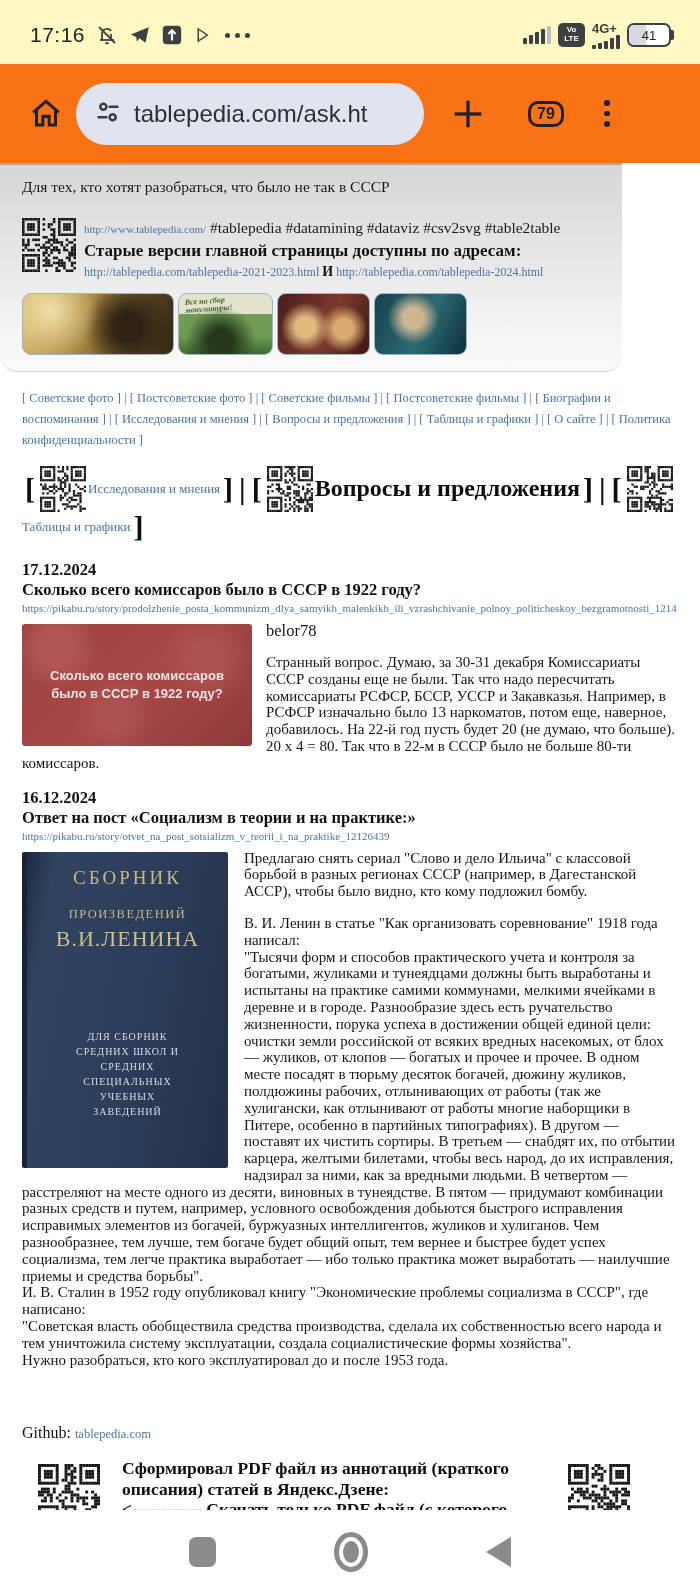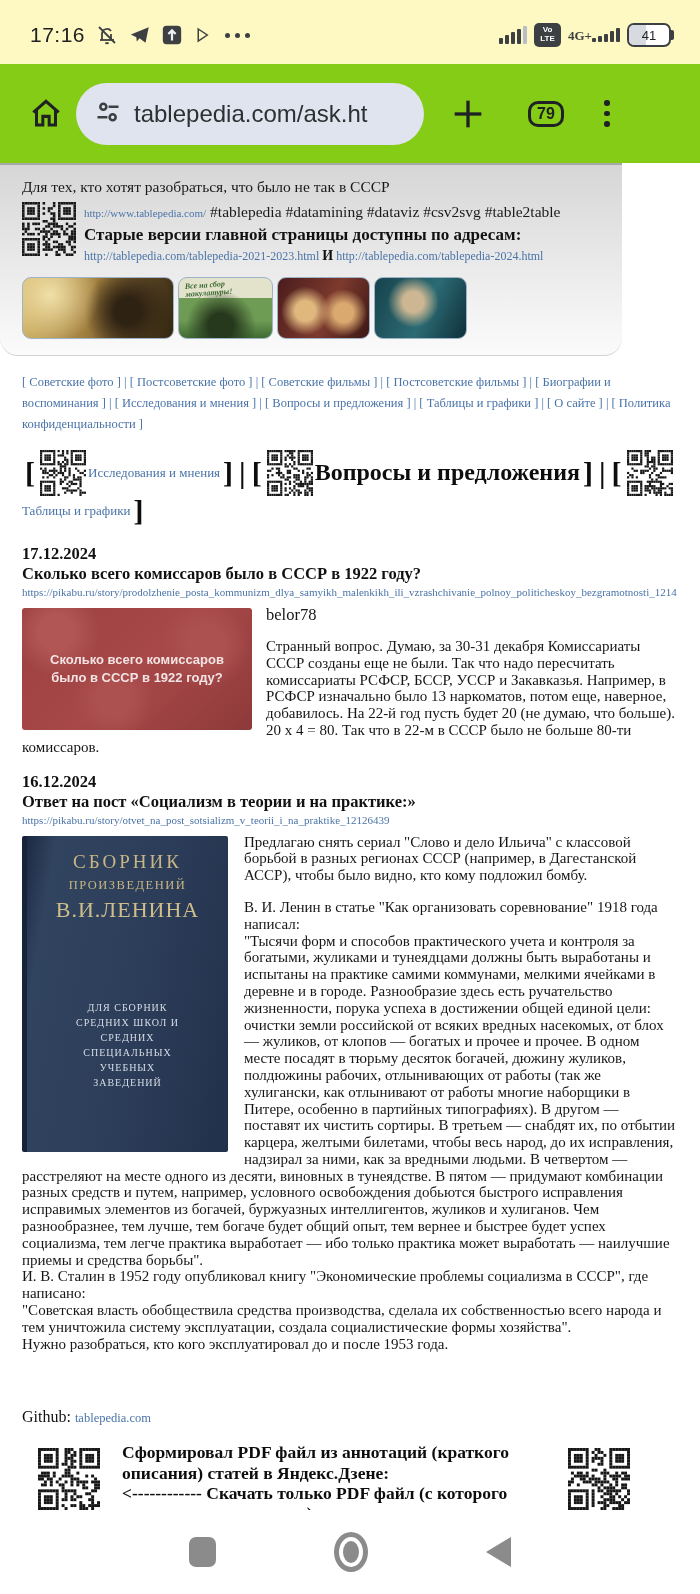--- a/index.html
+++ b/index.html
@@ -17,53 +17,53 @@
   .sb-ico svg { display:block; }
   .sb-dots { display:flex; gap:5px; margin-left:4px; }
   .sb-dots i { width:5px; height:5px; border-radius:50%; background:#3c4043; }
   .sb-right { display:flex; align-items:center; gap:7px; }
   .bars { display:flex; align-items:flex-end; gap:2px; }
   .bars i { width:4px; background:#3c4043; border-radius:1px; }
   .bars i.dim { background:#b9bdc7; }
   .volte { background:#3c4043; color:#fff; border-radius:5px; width:27px; height:24px;
            font-size:8px; font-weight:bold; line-height:1.1; display:flex; flex-direction:column;
            align-items:center; justify-content:center; }
-  .net4g { display:flex; align-items:center; line-height:1;font-family:Liberation Serif, serif; }
+  .net4g { display:flex; flex-direction:column; align-items:flex-start; line-height:1; }
   .net4g .lbl { font-size:13px; font-weight:bold; color:#3c4043; }
   .battery { display:flex; align-items:center; }
   .batt-body { width:44px; height:24px; border:2.5px solid #3c4043; border-radius:7px;
                display:flex; align-items:center; justify-content:center; position:relative;
                background:#fff; overflow:hidden; }
   .batt-fill { position:absolute; left:0; top:0; bottom:0; width:42%; background:#d7dae0; }
   .batt-txt { position:relative; font-size:13px; color:#202124; }
   .batt-nub { width:3px; height:10px; background:#3c4043; border-radius:0 2px 2px 0; }
 
   
-  .toolbar { height:99px; background:#84cc16; display:flex; align-items:center; padding:0 18px; }
+  .toolbar { height:99px; background:#f97316; display:flex; align-items:center; padding:0 18px; }
   .tb-home { width:44px; height:44px; margin:0 8px 0 6px; display:flex; align-items:center; justify-content:center; }
   .urlpill { flex:0 0 348px; height:62px; background:#e0e4ef; border-radius:31px;
              display:flex; align-items:center; padding:0 18px; overflow:hidden; }
   .urlpill .tune { margin-right:12px; flex:0 0 auto; }
   .urltext { font-family:"Liberation Sans","DejaVu Sans",sans-serif; font-size:24px; color:#2d2f33;
              white-space:nowrap; }
   .tb-plus { width:52px; height:52px; margin-left:18px; display:flex; align-items:center; justify-content:center; }
   .tb-tabs { width:36px; height:26px; border:3px solid #202124; border-radius:10px; margin-left:34px;
              display:flex; align-items:center; justify-content:center;
              font-family:"Liberation Sans",sans-serif; font-size:16px; font-weight:bold; color:#202124; }
   .tb-kebab { margin-left:40px; display:flex; flex-direction:column; gap:5px; }
   .tb-kebab i { width:5.5px; height:5.5px; border-radius:50%; background:#202124; }
 
   
   .webpage { position:relative; background:#fff; height:1347px; overflow:hidden; }
   .headcard { width:622px; background:linear-gradient(#d6d6d6, #e7e7e7 45%, #fbfbfb);
               border-top:2px solid #a8a8a8; border-radius:0 0 18px 18px;
               border-bottom:1px solid #d2d2d2; padding:10px 0 16px 22px; }
   .h1 { font-size:21.5px; font-weight:bold; color:#0d0d0d; }
   .subtitle { font-size:15.5px; color:#1a1a1a; margin-top:3px; }
-  .meta { display:flex; margin-top:6px; gap:8px; }
+  .meta { display:flex; margin-top:22px; gap:8px; }
   .qr { display:block; }
   .qr svg { width:100%; height:100%; }
   .qr svg rect { fill:#161616; }
   .qr-hdr { width:54px; height:54px; flex:0 0 auto; }
   .meta-col { line-height:1.25; }
   a { text-decoration:none; }
   .lnk { color:#4a74a8; }
   .lnk-sm { font-size:11px; }
   .hashtags { font-size:15.5px; color:#1a1a1a; }
   .oldver { font-size:17px; font-weight:bold; color:#111; margin-top:2px; }
@@ -112,21 +112,21 @@
              display:flex; align-items:center; justify-content:center; padding:12px 26px; }
   .redcard span { font-family:"Liberation Sans","DejaVu Sans",sans-serif; font-size:13px; font-weight:bold;
                   color:#f3e4e4; text-align:center; line-height:1.35; }
   .author { font-size:16.5px; margin-bottom:14px; }
 
   .bookcover { float:left; width:206px; height:316px; margin:2px 16px 4px 0;
                background: linear-gradient(100deg, #1d2b44, #31445f 12%, #2b3c58 60%, #22304a);
                border-left:5px solid #16233a; border-radius:2px;
                display:flex; flex-direction:column; align-items:center; text-align:center; }
   .bc-t1 { margin-top:15px; color:#c8b683; font-size:19px; letter-spacing:3px; }
-  .bc-t2 { color:#c8b683; font-size:12.5px; letter-spacing:1.5px; margin-top:6px; }
+  .bc-t2 { color:#c8b683; font-size:12.5px; letter-spacing:1.5px; margin-top:19px; }
   .bc-t3 { color:#cfbd8a; font-size:22px; letter-spacing:1px; margin-top:6px; }
   .bc-t4 { color:#d8dde6; font-size:10px; line-height:1.5; letter-spacing:1px; margin-top:78px; width:120px; }
   .a2body p + p { margin-top:0; }
   .a2body p.gap { margin-top:15px; }
 
   .github { margin-top:56px; font-size:16px; color:#111; }
   .github .lnk { font-size:12.5px; }
 
   .footerblk { display:flex; margin-top:16px; align-items:flex-start; }
   .qr-foot { width:62px; height:62px; margin:6px 0 0 16px; flex:0 0 auto; }

